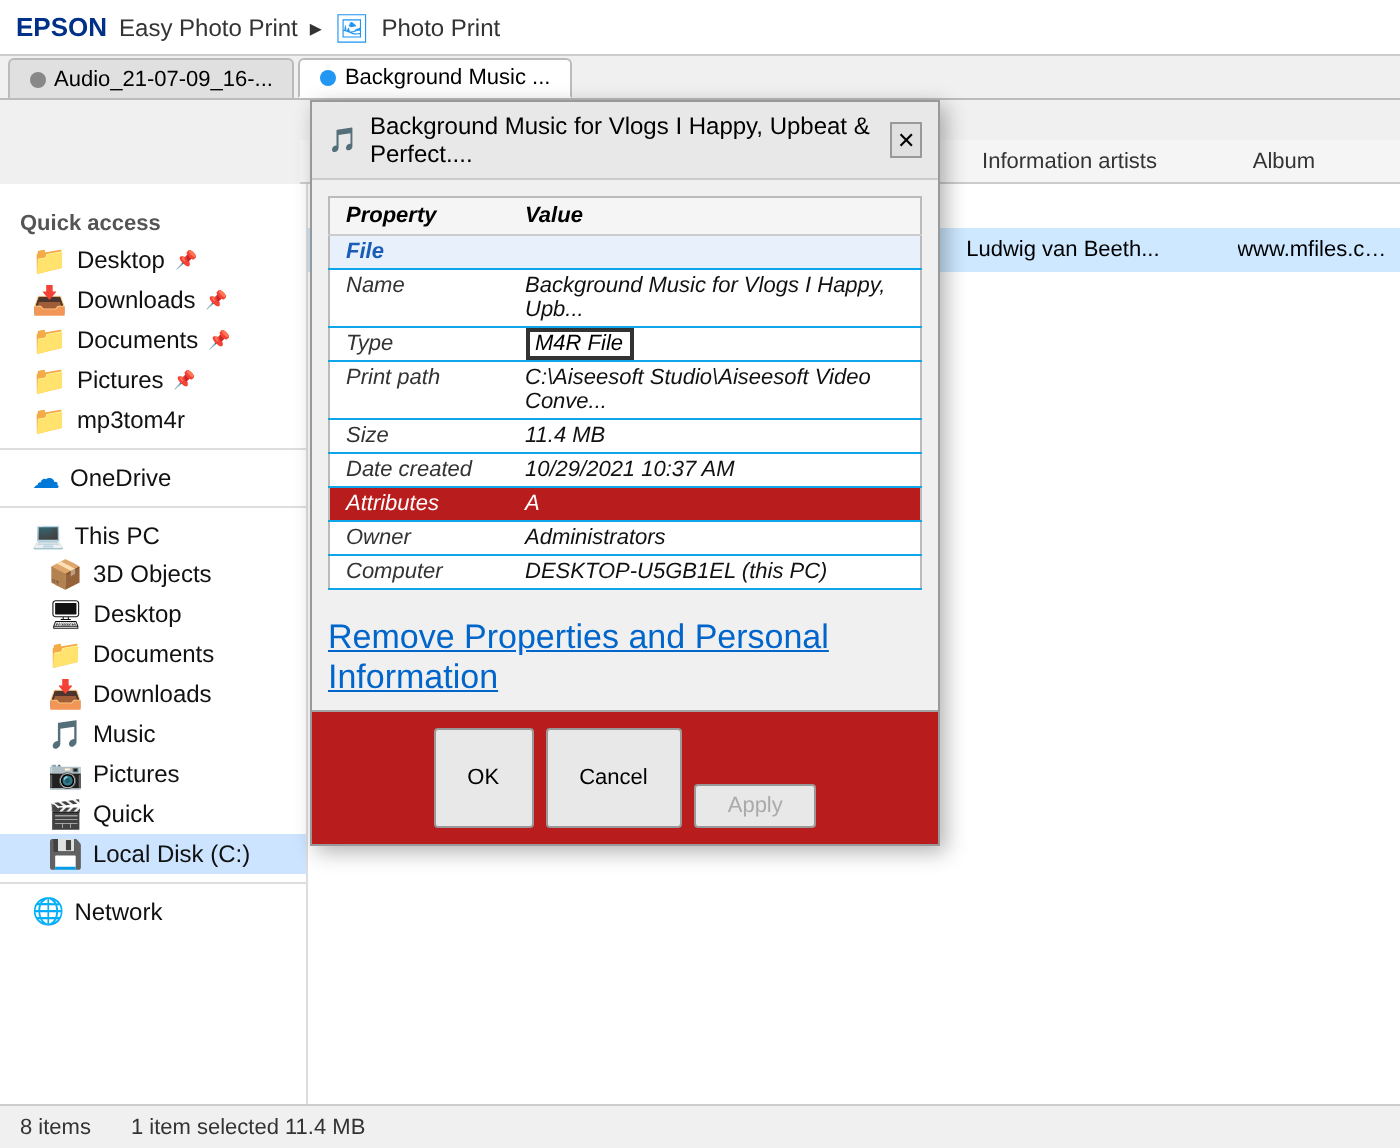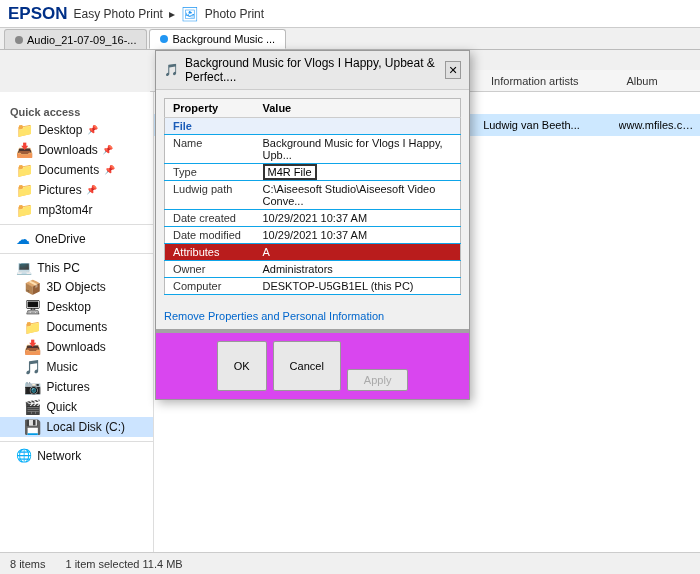--- a/index.html
+++ b/index.html
@@ -21,21 +21,21 @@
       align-items: center;
       padding: 0 8px;
       border-bottom: 1px solid #ccc;
       font-size: 12px;
       color: #333;
       gap: 6px;
     }
     .epson-logo {
       color: #003087;
       font-weight: bold;
-      font-size: 17px;
+      font-size: 13px;
     }
 
     
     .col-headers {
       background: #f5f5f5;
       border-bottom: 1px solid #ccc;
       display: flex;
       align-items: center;
       height: 22px;
       padding: 0 4px;
@@ -193,20 +193,21 @@
       cursor: pointer;
       border-radius: 3px 3px 0 0;
     }
     .dialog-tab.active {
       background: #f0f0f0;
       border-bottom: 1px solid #f0f0f0;
     }
     .dialog-content {
       padding: 8px;
       background: #f0f0f0;
+      font-style: italic;
     }
 
     
     .props-table {
       width: 100%;
       border-collapse: collapse;
       border: 1px solid #bbb;
       background: #fff;
       font-size: 11px;
     }
@@ -242,30 +243,31 @@
       background: white;
       color: black;
     }
 
     .dialog-footer {
       padding: 6px 8px;
       background: #f0f0f0;
     }
     .remove-link {
       color: #0066cc;
-      font-size: 11px;
-      cursor: pointer;
+      font-size: 17px;
+      cursor: pointer;
+      text-decoration: underline;
     }
     .dialog-buttons {
       display: flex;
       justify-content: center;
       gap: 6px;
       padding: 8px;
-      background: #d946ef;
-      border-top: 4px solid #a3a3a3;
+      background: #b91c1c;
+      border-top: 1px solid #a3a3a3;
     }
     .dialog-btn {
       padding: 4px 16px;
       font-size: 11px;
       border: 1px solid #999;
       background: #e8e8e8;
       cursor: pointer;
       border-radius: 2px;
       min-width: 50px;
     }
@@ -468,29 +470,29 @@
           <td class="prop-name">Name</td>
           <td class="prop-value">Background Music for Vlogs I Happy, Upb...</td>
         </tr>
         <tr>
           <td class="prop-name">Type</td>
           <td class="prop-value">
             <span class="value-highlight">M4R File</span>
           </td>
         </tr>
         <tr>
-          <td class="prop-name">Ludwig path</td>
+          <td class="prop-name">Print path</td>
           <td class="prop-value">C:\Aiseesoft Studio\Aiseesoft Video Conve...</td>
         </tr>
         <tr>
+          <td class="prop-name">Size</td>
+          <td class="prop-value">11.4 MB</td>
+        </tr>
+        <tr>
           <td class="prop-name">Date created</td>
-          <td class="prop-value">10/29/2021 10:37 AM</td>
-        </tr>
-        <tr>
-          <td class="prop-name">Date modified</td>
           <td class="prop-value">10/29/2021 10:37 AM</td>
         </tr>
         <tr class="highlighted-row">
           <td class="prop-name">Attributes</td>
           <td class="prop-value">A</td>
         </tr>
         <tr>
           <td class="prop-name">Owner</td>
           <td class="prop-value">Administrators</td>
         </tr>

